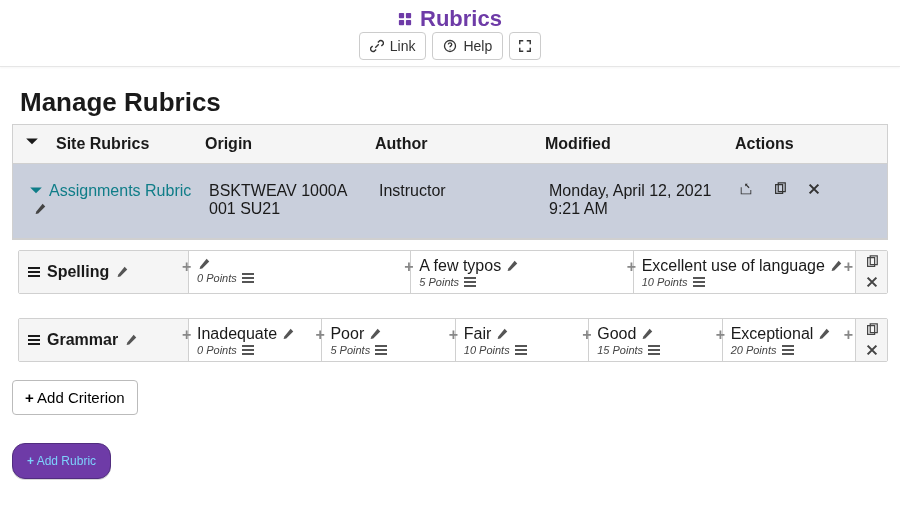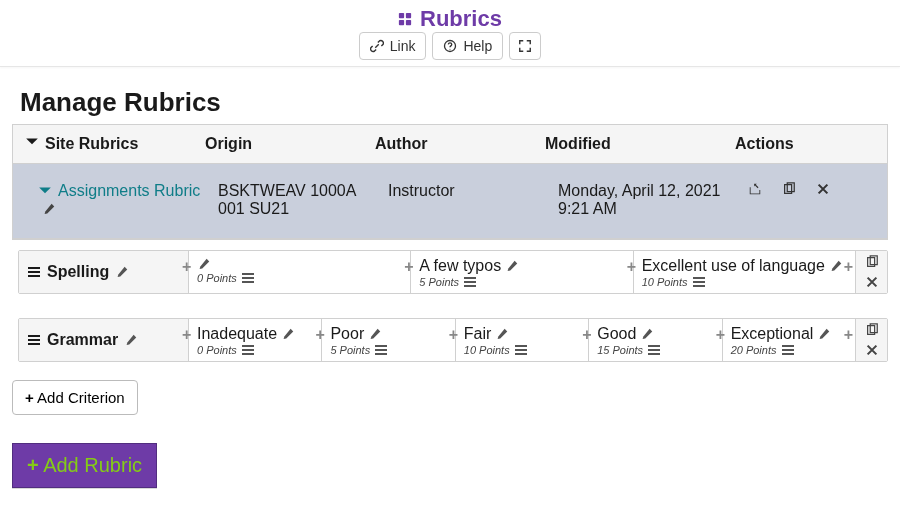--- a/index.html
+++ b/index.html
@@ -64,28 +64,28 @@
   }
   .rl-header {
     background: var(--header-bg);
     font-weight: 700;
     padding: 10px 8px;
     border-bottom: 1px solid var(--grid-border);
   }
   .rl-header > div { padding: 0 4px; }
   .rl-row {
     background: var(--selected-row);
-    padding: 18px 21px;
+    padding: 18px 12px;
     border-bottom: 1px solid var(--grid-border);
   }
   .rl-row > div { padding: 0 4px; }
 
   .site-rubrics-toggle {
     display: inline-flex;
-    gap: 6px;
+    gap: 17px;
     cursor: pointer;
   }
 
   .rubric-link {
     color: var(--teal-link);
     display: inline-flex; align-items:center; gap:6px;
     cursor: pointer;
   }
 
   .action-icons { display:flex; gap:20px; color:#333; }
@@ -146,24 +146,24 @@
 
   .add-crit-area { margin: 12px 0 28px 0; }
   .btn-outline {
     background:#fff; border:1px solid #bbb; border-radius:4px;
     padding:8px 12px; font-size:15px; cursor:pointer;
   }
 
   .btn-primary {
     background: var(--purple);
     border: 1px solid var(--purple-dark);
-    color:#84cc16;
+    color:#7dd3fc;
     padding:10px 14px;
-    font-size:20px;
-    border-radius:0;
+    font-size:12px;
+    border-radius:13px;
     cursor:pointer;
     box-shadow: 0 1px 0 rgba(0,0,0,0.15);
   }
 
   
   .ic { display:inline-flex; }
   .ic svg { width:14px; height:14px; }
 </style>
 </head>
 <body>

